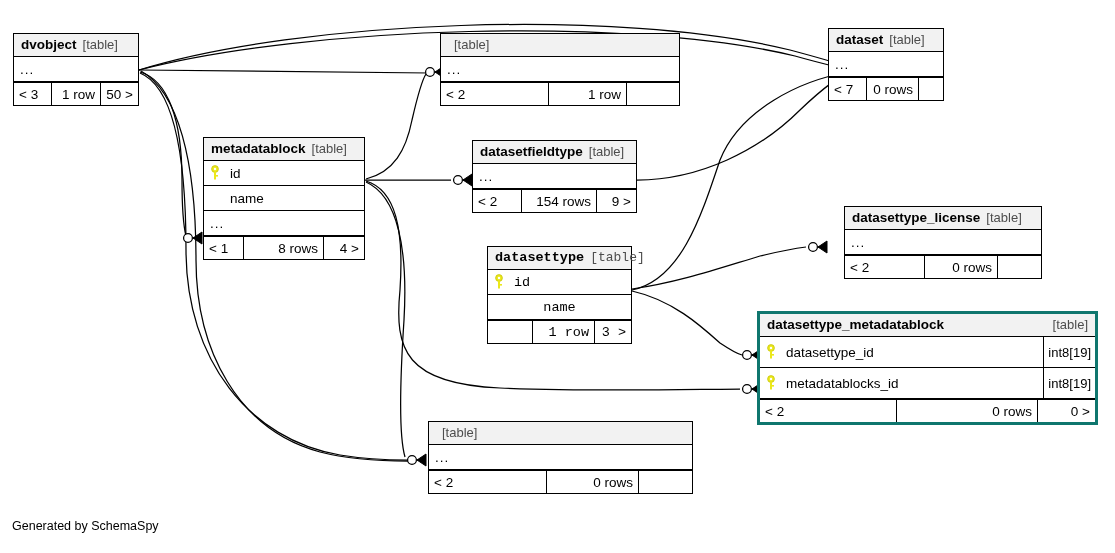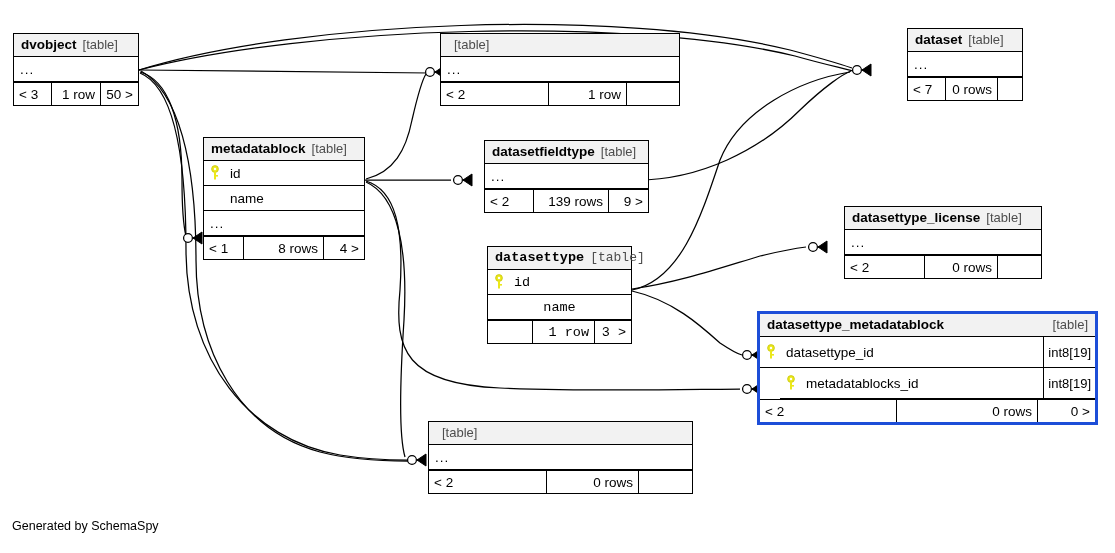--- a/index.html
+++ b/index.html
@@ -44,21 +44,21 @@
 
   
   .tbl {
     position: absolute;
     box-sizing: border-box;
     background: #ffffff;
     border: 1.5px solid #000000;
     z-index: 5;
   }
   .tbl.focus {
-    border: 3px solid #1d4ed8;
+    border: 3px solid #0f766e;
   }
   .tbl-title {
     box-sizing: border-box;
     background: #f2f2f2;
     border-bottom: 1.2px solid #000000;
     padding: 3px 7px 4px 7px;
     font-size: 13.5px;
     line-height: 15px;
     white-space: nowrap;
     display: flex;
@@ -267,21 +267,21 @@
     <div class="col-row">
       <span class="col-dots">...</span>
     </div>
     <div class="tbl-foot">
       <span class="f left" style="width:108px;">&lt; 2</span>
       <span class="f mid" style="width:78px;">1 row</span>
       <span class="f right" style="flex:1;"></span>
     </div>
   </div>
 
-  <div class="tbl" style="left:907px; top:28px; width:116px;">
+  <div class="tbl" style="left:828px; top:28px; width:116px;">
     <div class="tbl-title">
       <span class="tname">dataset</span>
       <span class="ttag">[table]</span>
     </div>
     <div class="col-row">
       <span class="col-dots">...</span>
     </div>
     <div class="tbl-foot">
       <span class="f left" style="width:38px;">&lt; 7</span>
       <span class="f mid" style="width:52px;">0 rows</span>
@@ -312,31 +312,31 @@
     <div class="col-row">
       <span class="col-dots">...</span>
     </div>
     <div class="tbl-foot">
       <span class="f left" style="width:40px;">&lt; 1</span>
       <span class="f mid" style="width:80px;">8 rows</span>
       <span class="f right" style="flex:1;">4 &gt;</span>
     </div>
   </div>
 
-  <div class="tbl" style="left:484px; top:140px; width:165px;">
+  <div class="tbl" style="left:472px; top:140px; width:165px;">
     <div class="tbl-title">
       <span class="tname">datasetfieldtype</span>
       <span class="ttag">[table]</span>
     </div>
     <div class="col-row">
       <span class="col-dots">...</span>
     </div>
     <div class="tbl-foot">
       <span class="f left" style="width:49px;">&lt; 2</span>
-      <span class="f mid" style="width:75px;">139 rows</span>
+      <span class="f mid" style="width:75px;">154 rows</span>
       <span class="f right" style="flex:1;">9 &gt;</span>
     </div>
   </div>
 
   <div class="tbl" style="left:844px; top:206px; width:198px;">
     <div class="tbl-title">
       <span class="tname">datasettype_license</span>
       <span class="ttag">[table]</span>
     </div>
     <div class="col-row">
@@ -385,21 +385,21 @@
         <svg class="keyico" width="10" height="16" viewBox="0 0 10 16">
           <circle cx="5" cy="4" r="3.4" fill="#ebe81b" stroke="#c9c60f" stroke-width="0.8"></circle>
           <circle cx="5" cy="4" r="1.2" fill="#ffffff"></circle>
           <rect x="4" y="6.5" width="2" height="8" fill="#ebe81b"></rect>
           <rect x="4" y="10" width="4" height="1.6" fill="#ebe81b"></rect>
         </svg>
       </span>
       <span class="col-name">datasettype_id</span>
       <span class="col-type">int8[19]</span>
     </div>
-    <div class="col-row" style="height:31px;margin-left:20px;">
+    <div class="col-row" style="height:31px;">
       <span class="col-key">
         <svg class="keyico" width="10" height="16" viewBox="0 0 10 16">
           <circle cx="5" cy="4" r="3.4" fill="#ebe81b" stroke="#c9c60f" stroke-width="0.8"></circle>
           <circle cx="5" cy="4" r="1.2" fill="#ffffff"></circle>
           <rect x="4" y="6.5" width="2" height="8" fill="#ebe81b"></rect>
           <rect x="4" y="10" width="4" height="1.6" fill="#ebe81b"></rect>
         </svg>
       </span>
       <span class="col-name">metadatablocks_id</span>
       <span class="col-type">int8[19]</span>

